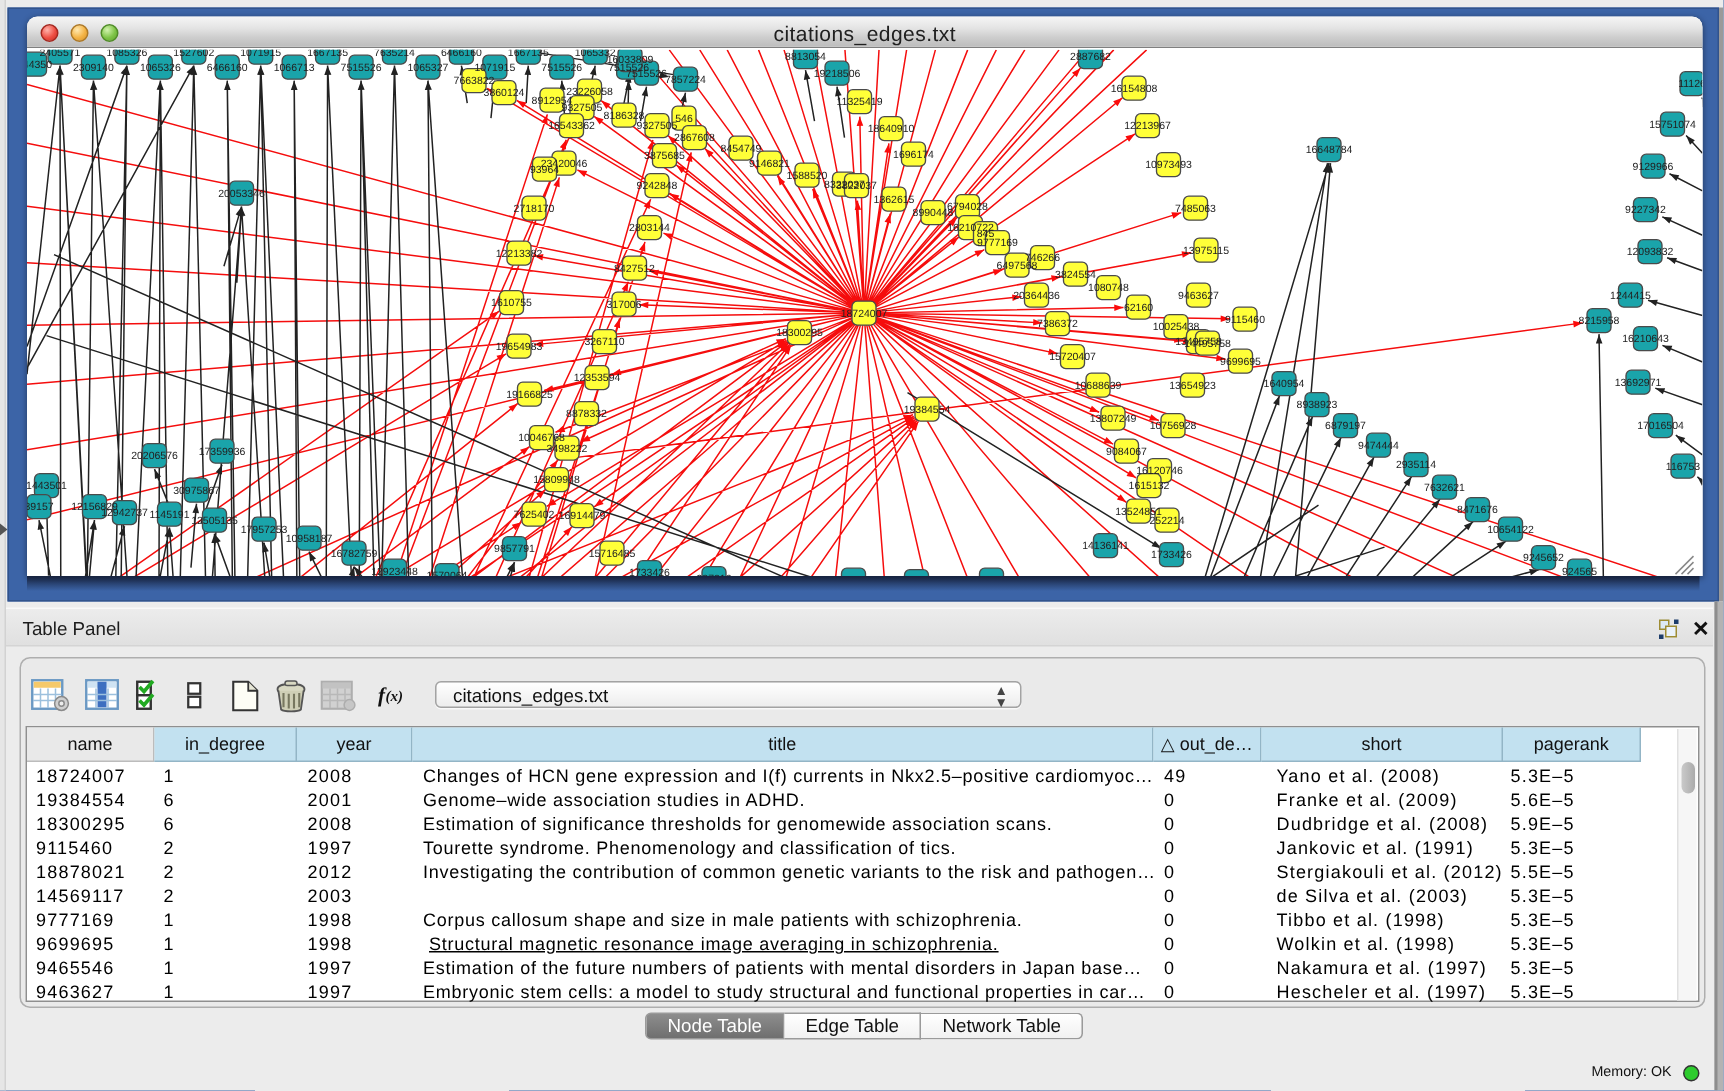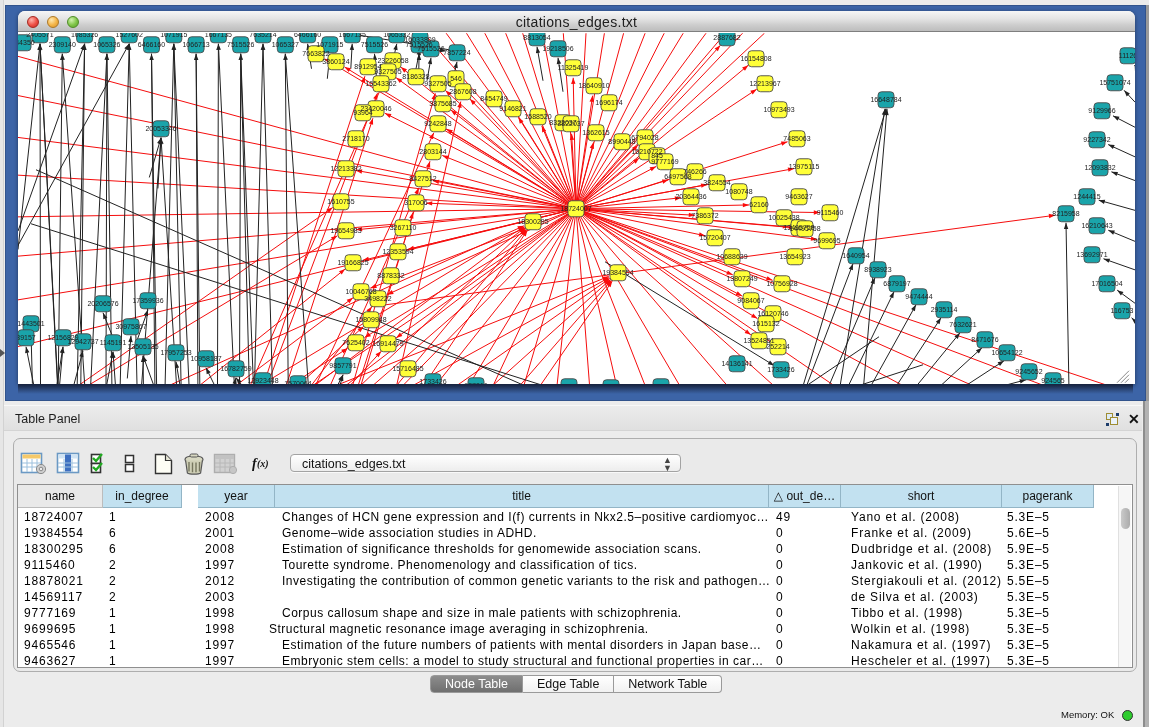--- a/index.html
+++ b/index.html
@@ -446,21 +446,21 @@
 <text x="244" y="16" font-family="Liberation Serif, serif" font-style="italic" font-weight="bold" font-size="14" fill="#111">f</text>
 <text x="249" y="15" font-family="Liberation Serif, serif" font-style="italic" font-weight="bold" font-size="10" fill="#111">(x)</text>
 </svg>
     <div class="combo">
       <div class="ct">citations_edges.txt</div>
       <div class="stp">▲<br>▼</div>
     </div>
     <div class="table">
       <div class="thead">
         <div class="th gray" style="left:0px;width:85px;">name</div>
-        <div class="th" style="left:85px;width:79px;">in_degree</div>
+        <div class="th" style="left:85px;width:95px;">in_degree</div>
         <div class="th" style="left:180px;width:77px;">year</div>
         <div class="th" style="left:257px;width:494px;">title</div>
         <div class="th" style="left:751px;width:72px;">△ out_de…</div>
         <div class="th" style="left:823px;width:161px;">short</div>
         <div class="th" style="left:984px;width:92px;">pagerank</div>
       </div>
       <div class="rows">
         <div class="row" style="top:0px;left:0;width:1100px;">
           <span class="c n" style="left:6px;">18724007</span>
           <span class="c n" style="left:91px;">1</span>
@@ -487,21 +487,21 @@
           <span class="c n" style="left:758px;">0</span>
           <span class="c n" style="left:833px;">Dudbridge et al. (2008)</span>
           <span class="c n" style="left:989px;">5.9E–5</span>
         </div>
         <div class="row" style="top:48px;left:0;width:1100px;">
           <span class="c n" style="left:6px;">9115460</span>
           <span class="c n" style="left:91px;">2</span>
           <span class="c n" style="left:187px;">1997</span>
           <span class="c t" style="left:264px;">Tourette syndrome. Phenomenology and classification of tics.</span>
           <span class="c n" style="left:758px;">0</span>
-          <span class="c n" style="left:833px;">Jankovic et al. (1990)</span>
+          <span class="c n" style="left:833px;">Jankovic et al. (1991)</span>
           <span class="c n" style="left:989px;">5.3E–5</span>
         </div>
         <div class="row" style="top:64px;left:0;width:1100px;">
           <span class="c n" style="left:6px;">18878021</span>
           <span class="c n" style="left:91px;">2</span>
           <span class="c n" style="left:187px;">2012</span>
           <span class="c t" style="left:264px;">Investigating the contribution of common genetic variants to the risk and pathogen…</span>
           <span class="c n" style="left:758px;">0</span>
           <span class="c n" style="left:833px;">Stergiakouli et al. (2012)</span>
           <span class="c n" style="left:989px;">5.5E–5</span>
@@ -520,21 +520,21 @@
           <span class="c n" style="left:187px;">1998</span>
           <span class="c t" style="left:264px;">Corpus callosum shape and size in male patients with schizophrenia.</span>
           <span class="c n" style="left:758px;">0</span>
           <span class="c n" style="left:833px;">Tibbo et al. (1998)</span>
           <span class="c n" style="left:989px;">5.3E–5</span>
         </div>
         <div class="row" style="top:112px;left:0;width:1100px;">
           <span class="c n" style="left:6px;">9699695</span>
           <span class="c n" style="left:91px;">1</span>
           <span class="c n" style="left:187px;">1998</span>
-          <span class="c t" style="left:251px;">Structural magnetic resonance image averaging in schizophrenia.</span>
+          <span class="c t" style="left:268px;text-decoration:underline;">Structural magnetic resonance image averaging in schizophrenia.</span>
           <span class="c n" style="left:758px;">0</span>
           <span class="c n" style="left:833px;">Wolkin et al. (1998)</span>
           <span class="c n" style="left:989px;">5.3E–5</span>
         </div>
         <div class="row" style="top:128px;left:0;width:1100px;">
           <span class="c n" style="left:6px;">9465546</span>
           <span class="c n" style="left:91px;">1</span>
           <span class="c n" style="left:187px;">1997</span>
           <span class="c t" style="left:264px;">Estimation of the future numbers of patients with mental disorders in Japan base…</span>
           <span class="c n" style="left:758px;">0</span>

